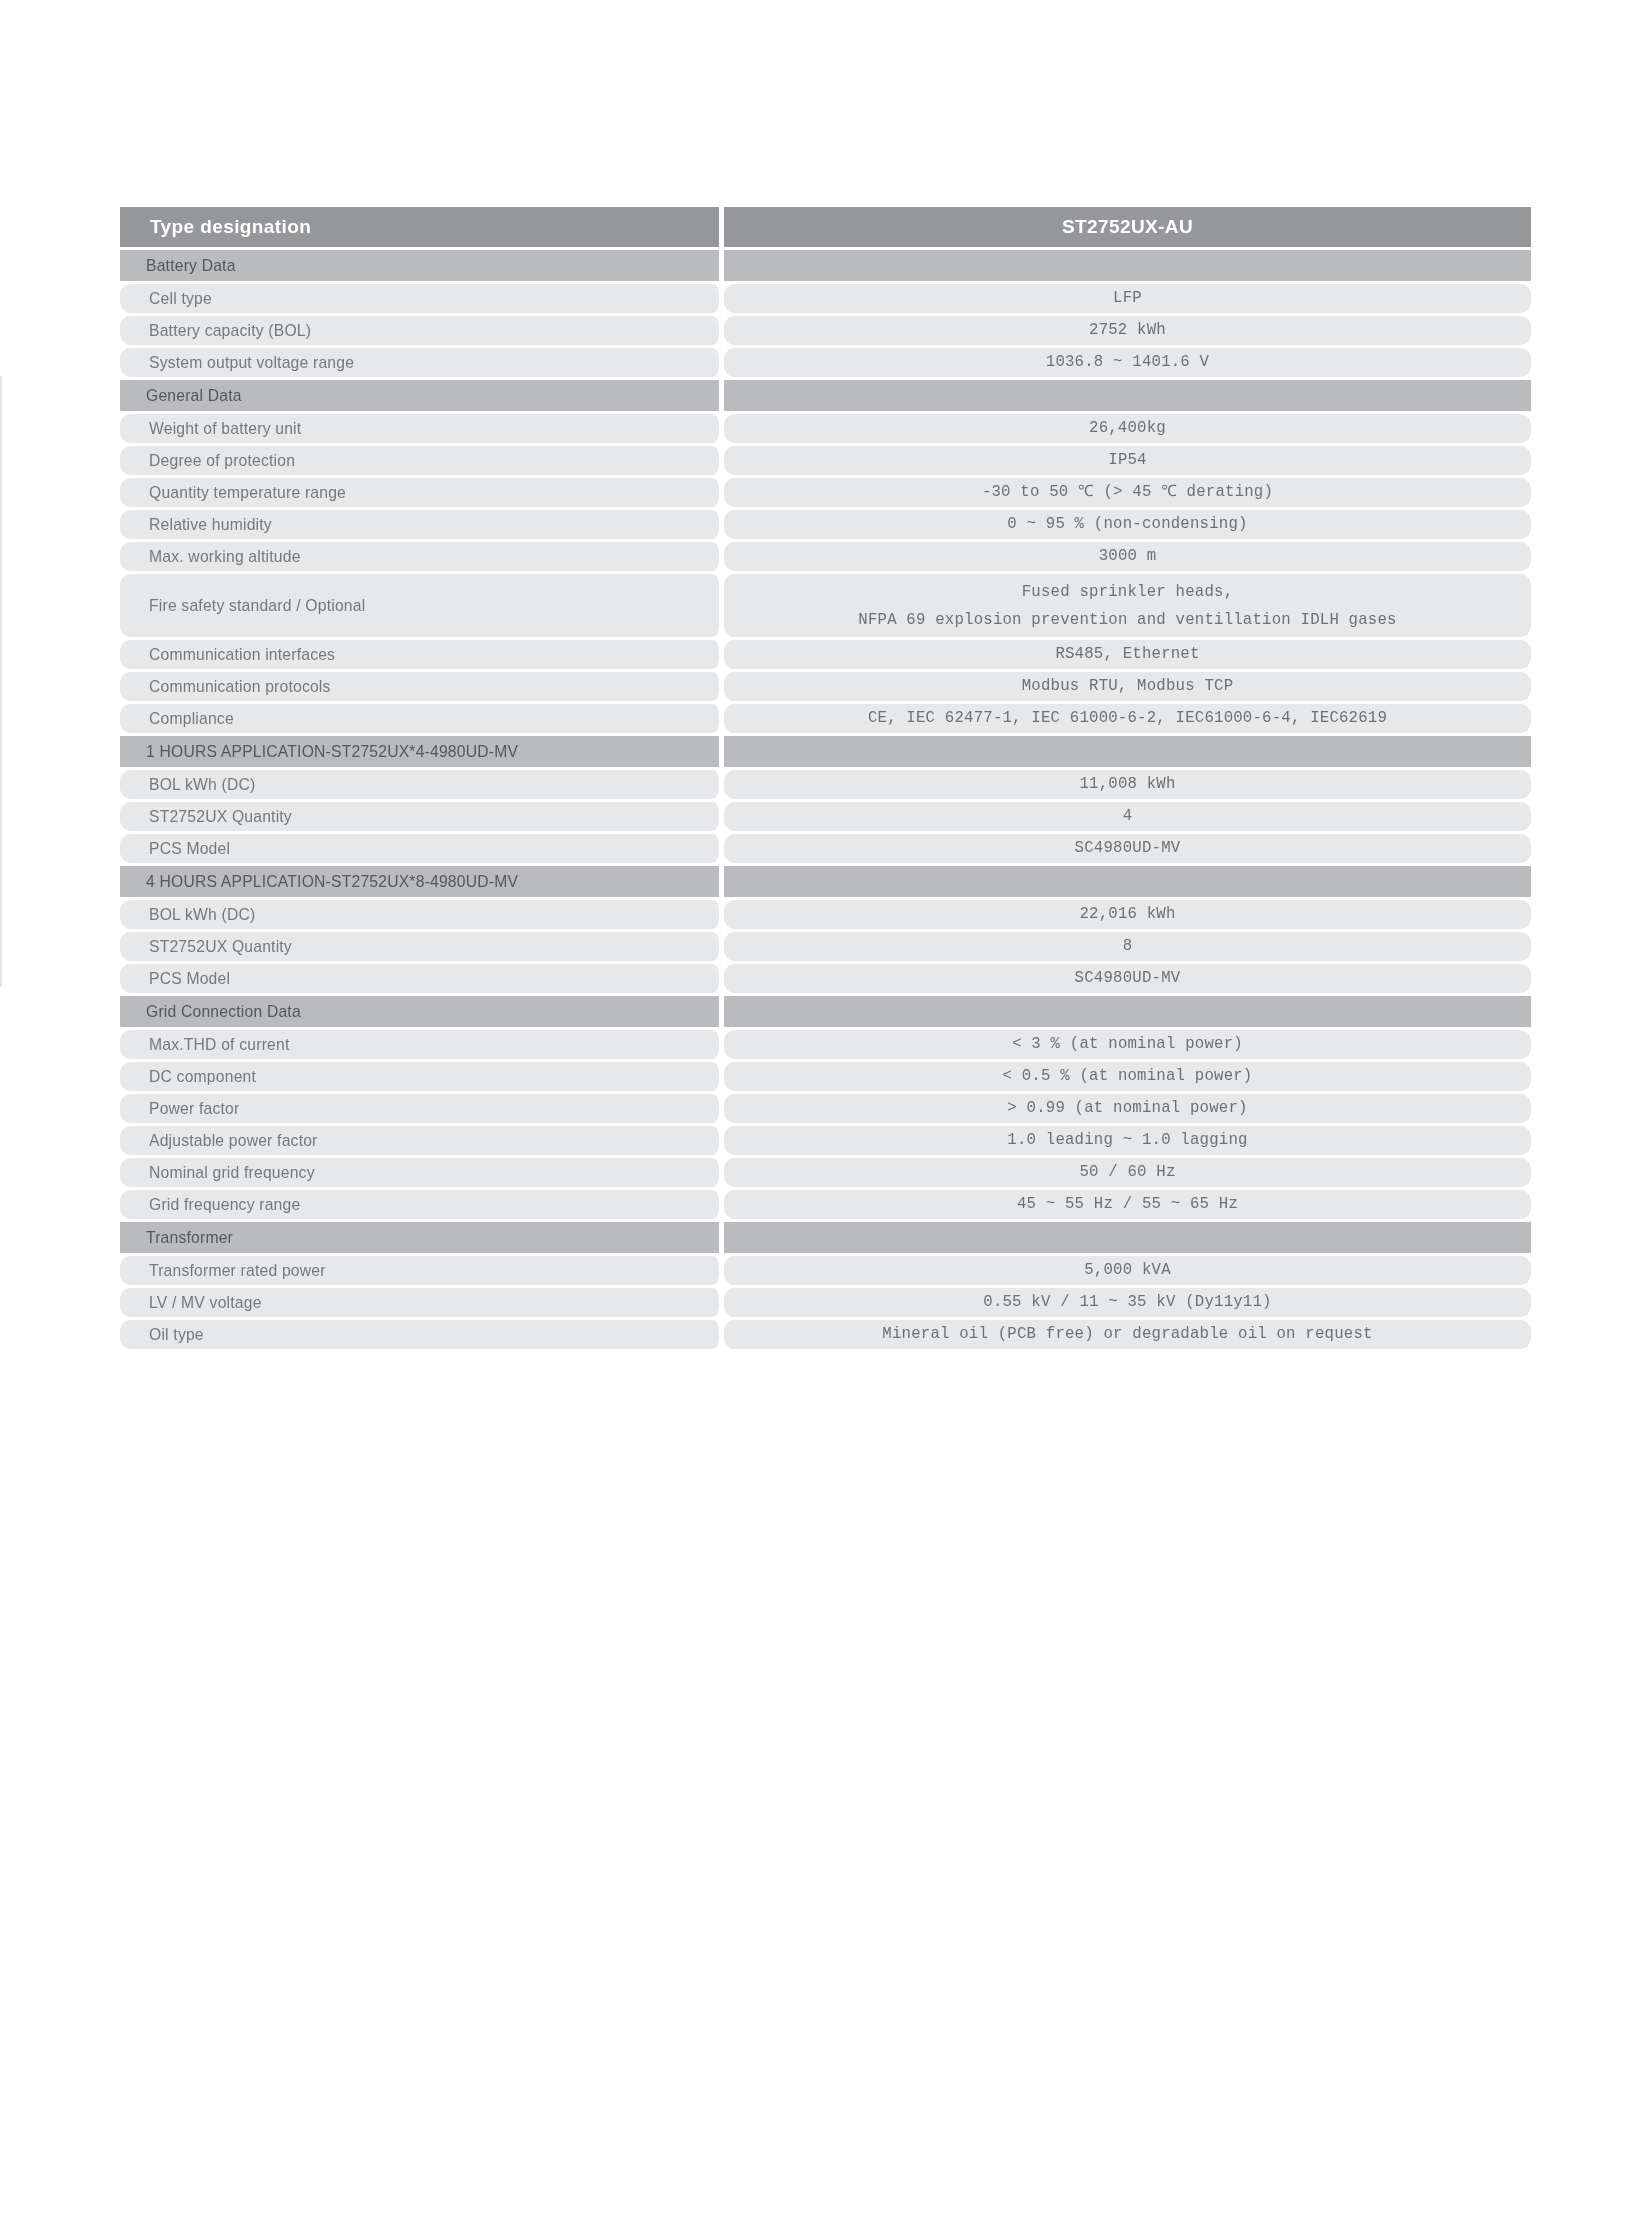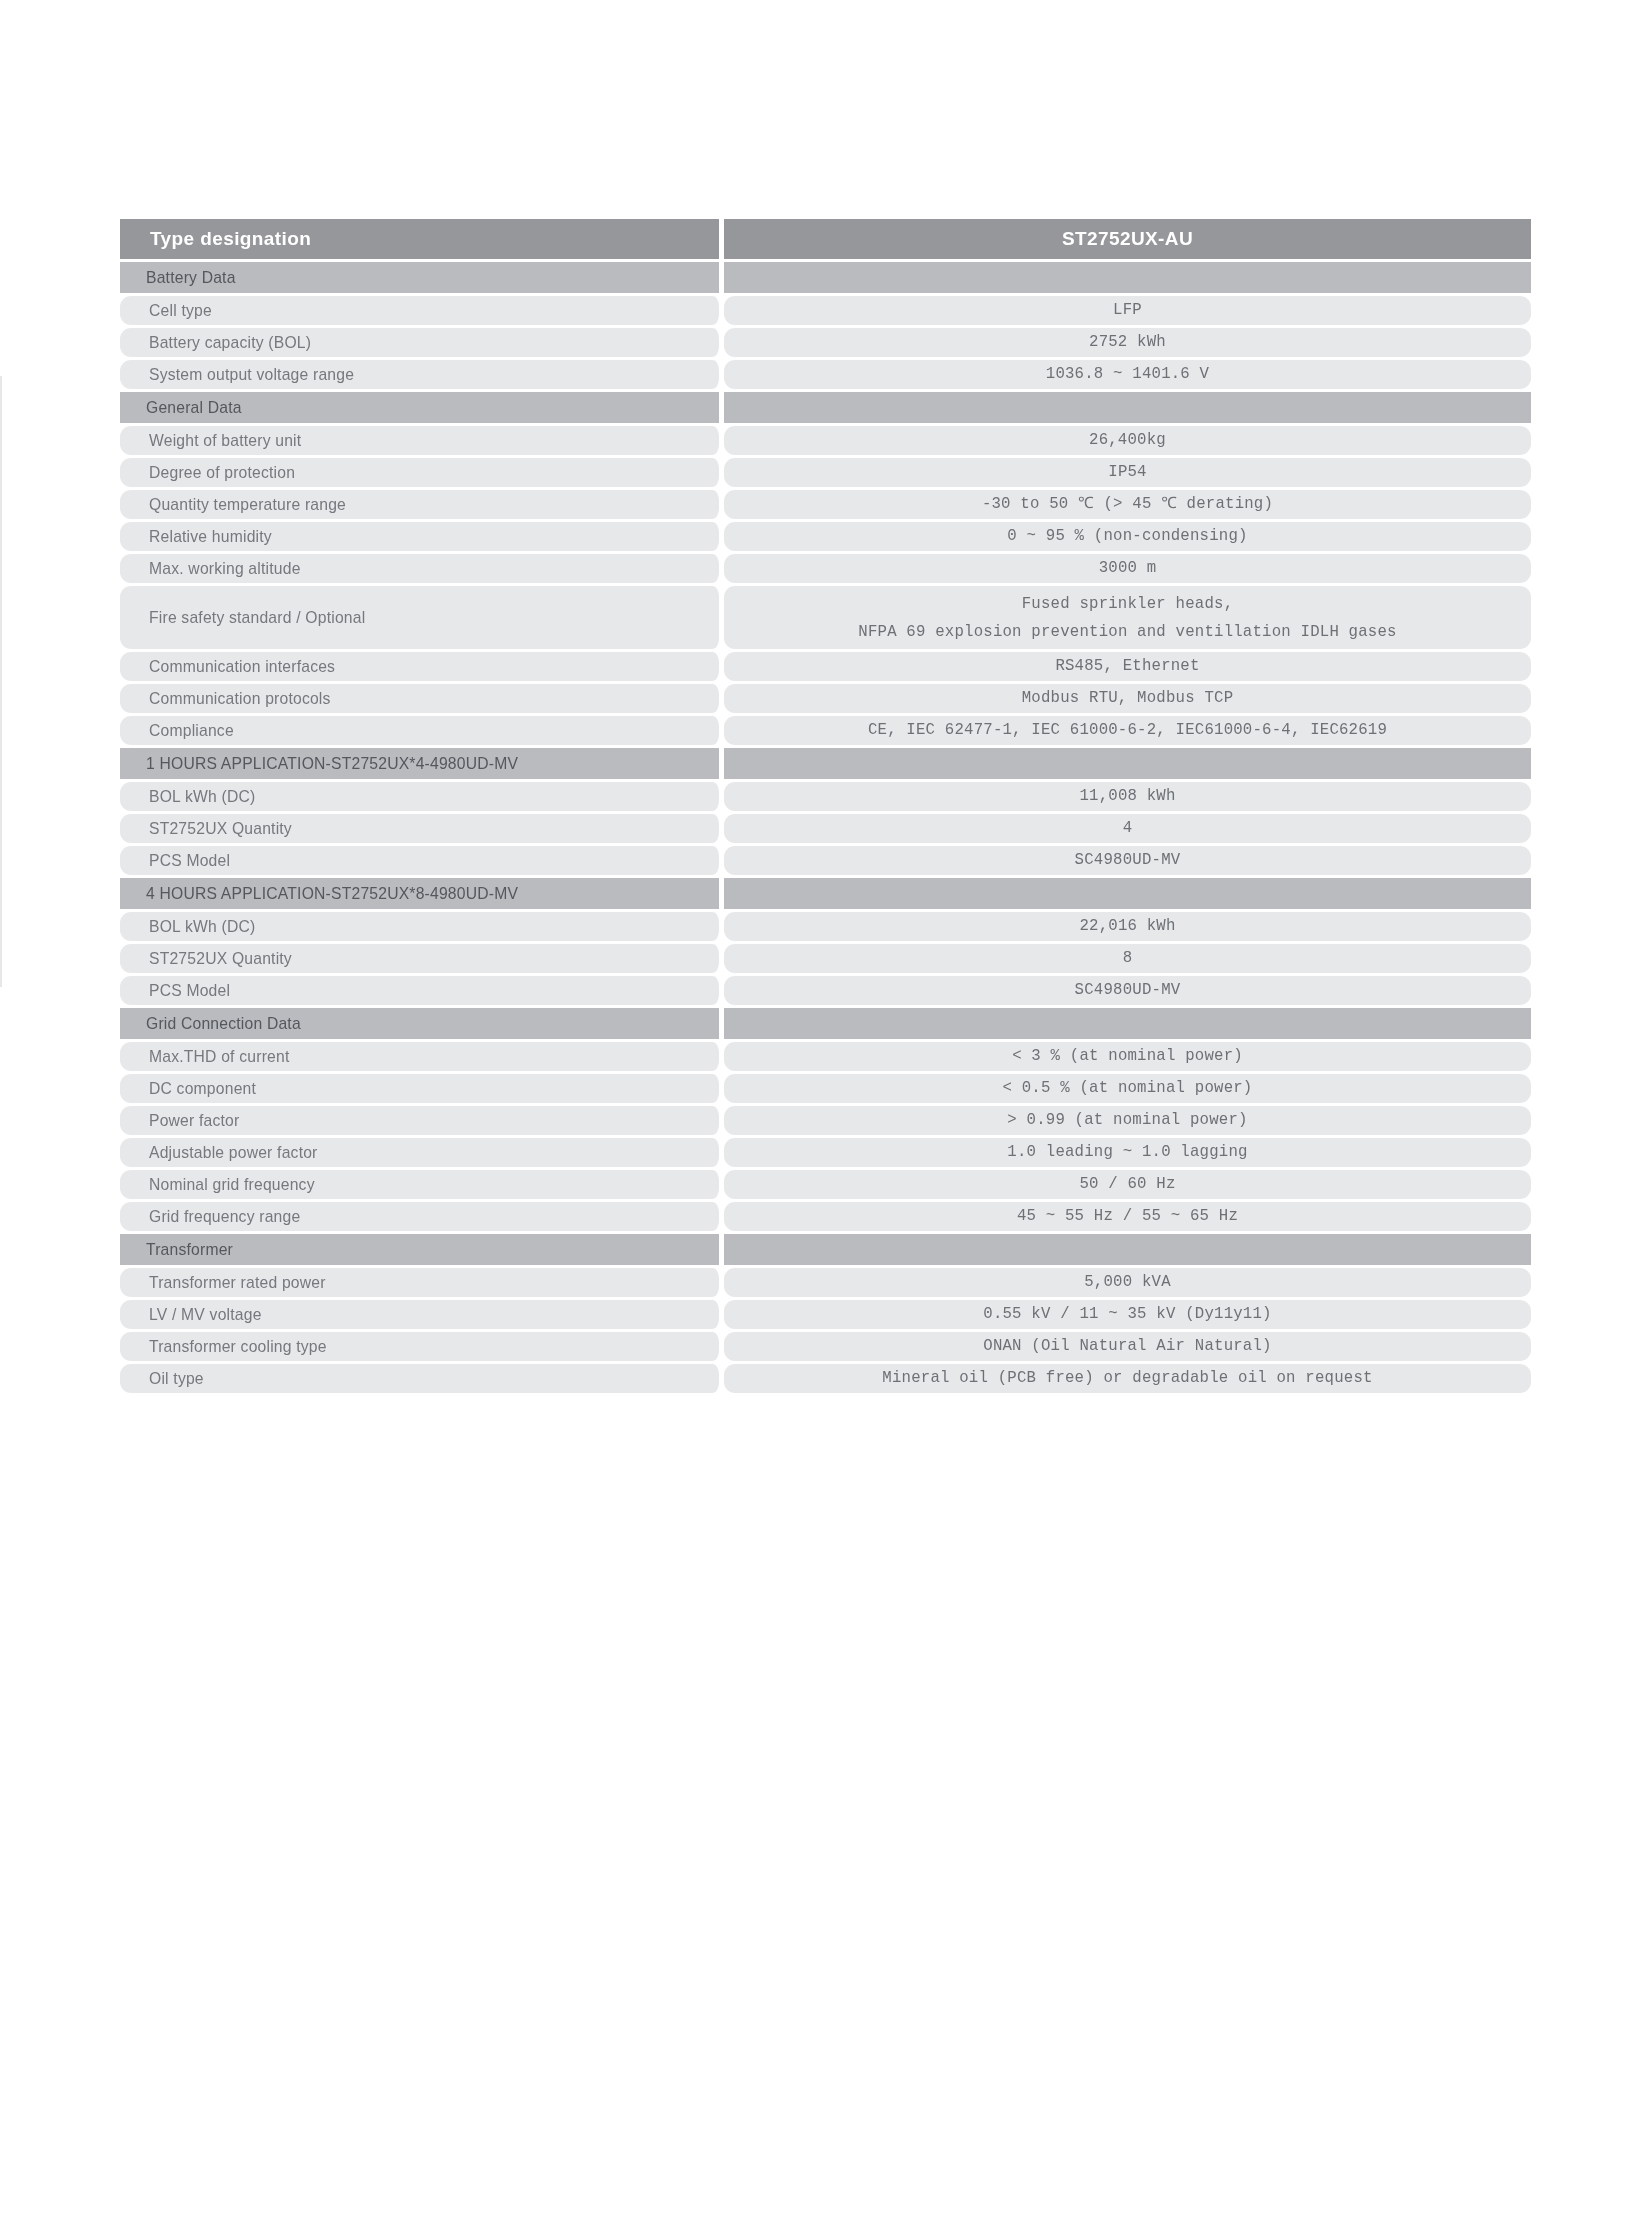--- a/index.html
+++ b/index.html
@@ -20,21 +20,21 @@
     left: 0;
     top: 376px;
     width: 1.7px;
     height: 611px;
     background: #e7e7e8;
   }
 
   table.spec {
     position: absolute;
     left: 120px;
-    top: 216px;
+    top: 204px;
     width: 1411px;
     border-collapse: separate;
     border-spacing: 0 3.5px;
     table-layout: fixed;
   }
 
   table.spec th:first-child,
   table.spec td:first-child {
     width: 568px;
     border-right: 5.2px solid var(--divider, #ffffff);
@@ -239,22 +239,18 @@
       </tr>
       <tr class="spec-row">
         <td class="label-cell">Transformer rated power</td>
         <td class="value-cell">5,000 kVA</td>
       </tr>
       <tr class="spec-row">
         <td class="label-cell">LV / MV voltage</td>
         <td class="value-cell">0.55 kV / 11 ~ 35 kV (Dy11y11)</td>
       </tr>
       <tr class="spec-row">
-        <td class="label-cell">Transformer cooling type</td>
-        <td class="value-cell">ONAN (Oil Natural Air Natural)</td>
-      </tr>
-      <tr class="spec-row">
         <td class="label-cell">Oil type</td>
         <td class="value-cell">Mineral oil (PCB free) or degradable oil on request</td>
       </tr>
     </tbody>
 </table>
 
 
 </body></html>

